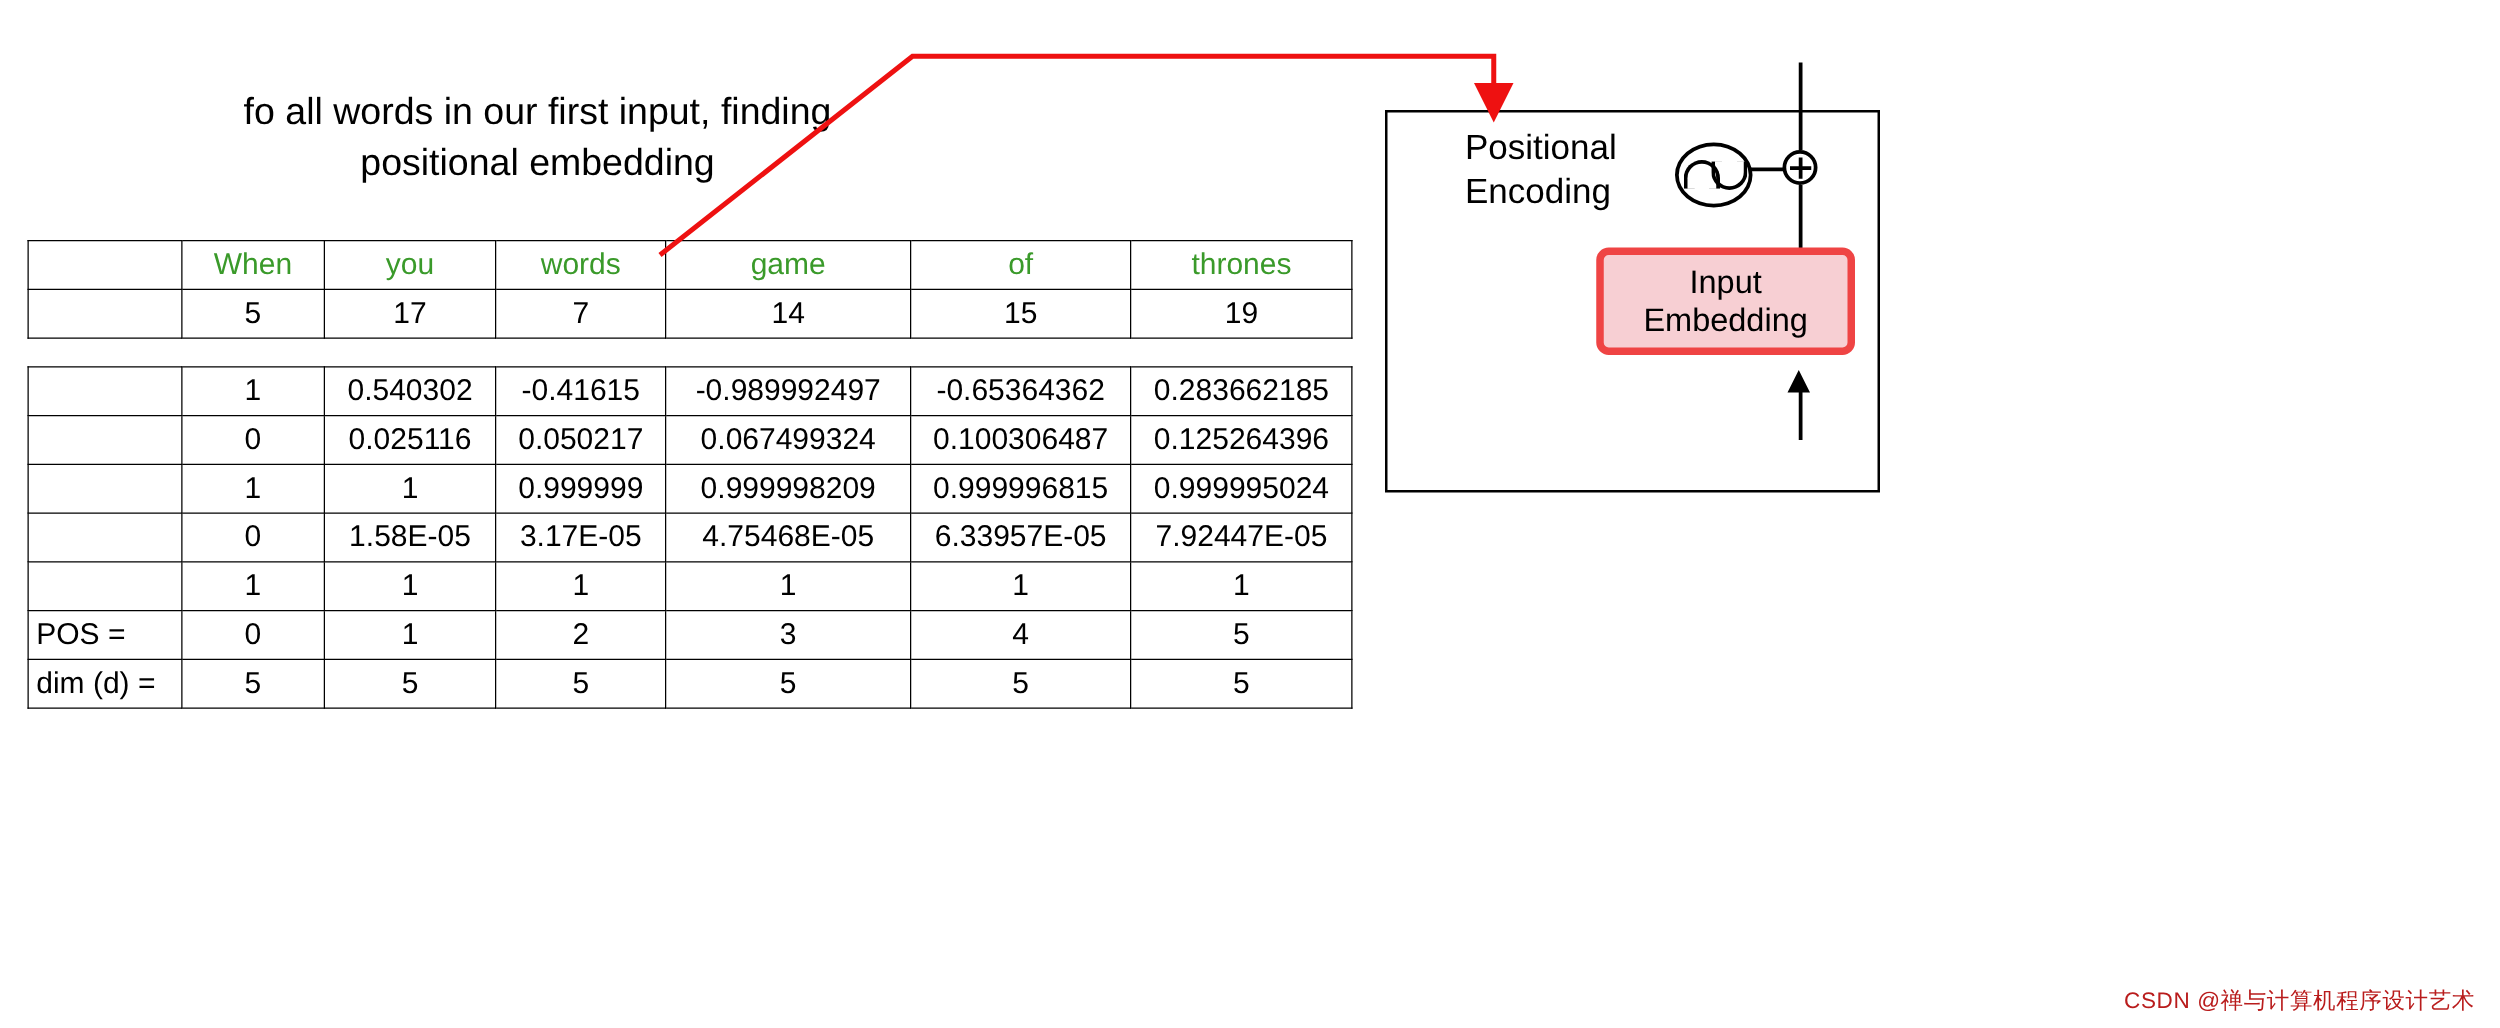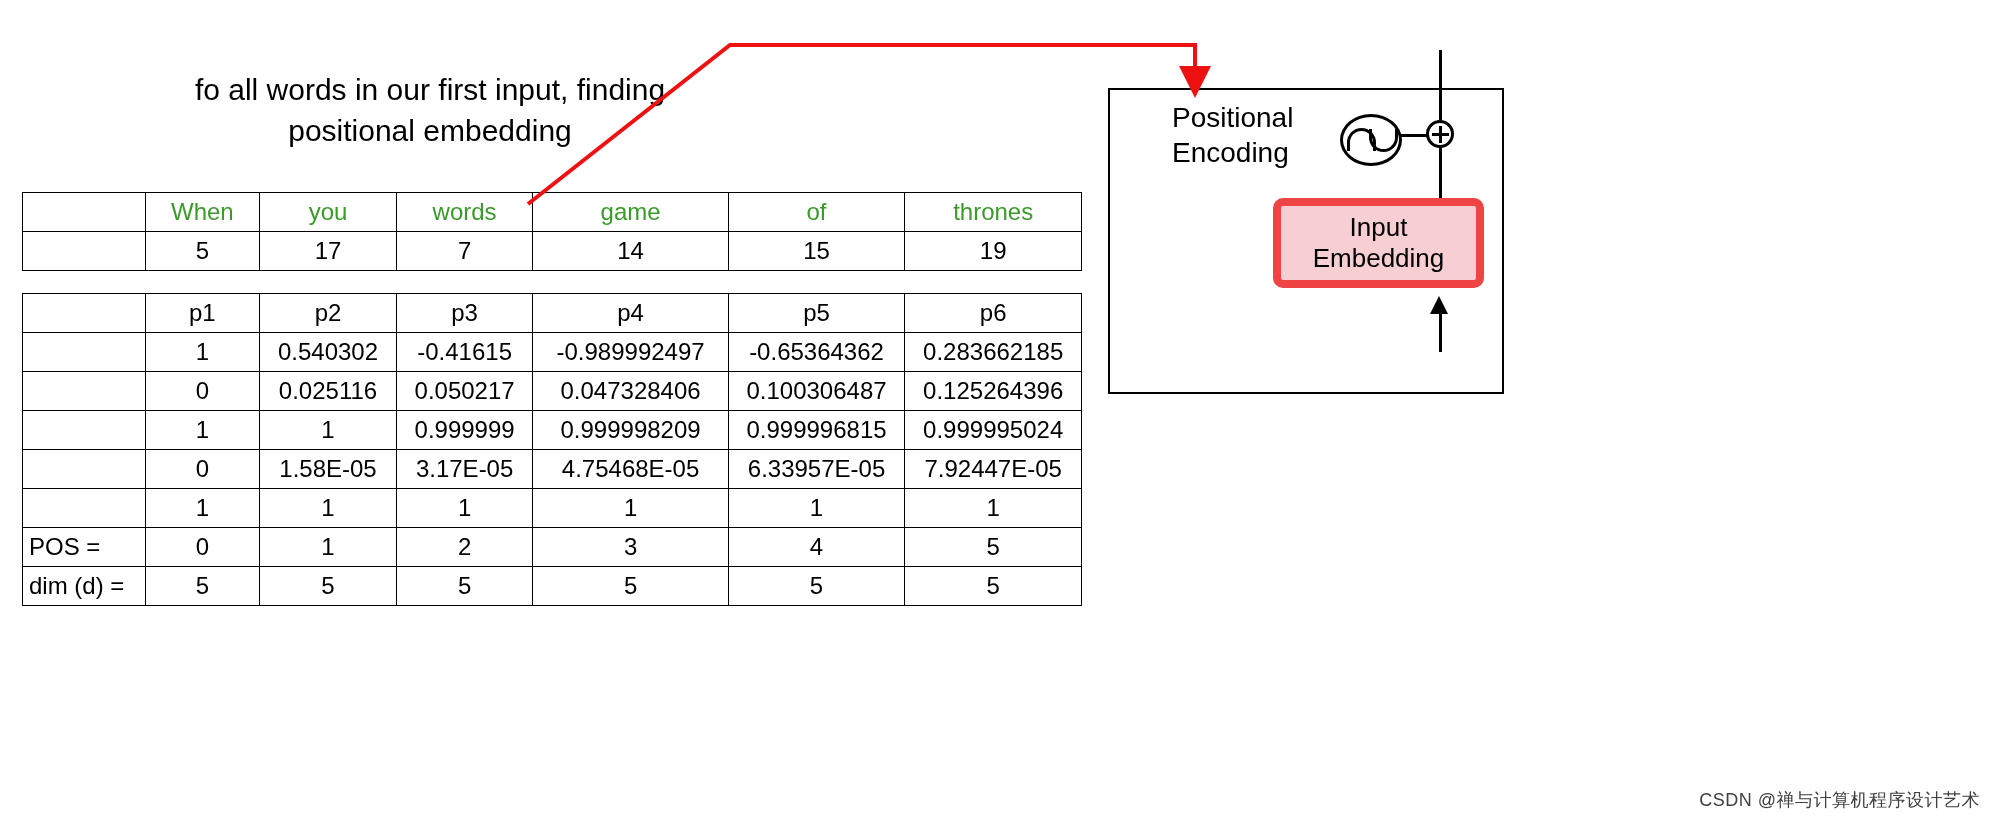--- a/index.html
+++ b/index.html
@@ -148,21 +148,21 @@
     width: 0;
     height: 52px;
     border-left: 3px solid #000;
   }
   .embed-box {
     position: absolute;
     right: 18px;
     top: 108px;
     width: 195px;
     height: 74px;
-    border: 8px solid #ef4444;
+    border: 6px solid #ef4444;
     border-radius: 10px;
     background: #f7cfd3;
     font-size: 26px;
     text-align: center;
     display: flex;
     flex-direction: column;
     justify-content: center;
     line-height: 1.2;
   }
   .arrow-up {
@@ -198,21 +198,21 @@
     width: 2000px;
     height: 822px;
     pointer-events:none;
   }
 
   .watermark {
     position: absolute;
     right: 20px;
     bottom: 10px;
     font-size: 18px;
-    color: #404040;
+    color: #b91c1c;
     letter-spacing: 0.5px;
   }
 </style>
 </head>
 <body>
 
 <div class="heading">
   <span>fo all words in our first input, finding</span><br>
   <span>positional embedding</span>
 </div>
@@ -245,42 +245,33 @@
     <td>7</td>
     <td>14</td>
     <td>15</td>
     <td>19</td>
   </tr>
   <tr>
           <td class="spacer" colspan="7"></td>
         </tr>
   <tr>
     <td class="lbl-noborder"></td>
-    <td>p1</td>
-    <td>p2</td>
-    <td>p3</td>
-    <td>p4</td>
-    <td>p5</td>
-    <td>p6</td>
-  </tr>
-  <tr>
-    <td class="lbl-noborder"></td>
     <td>1</td>
     <td>0.540302</td>
     <td>-0.41615</td>
     <td>-0.989992497</td>
     <td>-0.65364362</td>
     <td>0.283662185</td>
   </tr>
   <tr>
     <td class="lbl-noborder"></td>
     <td>0</td>
     <td>0.025116</td>
     <td>0.050217</td>
-    <td>0.047328406</td>
+    <td>0.067499324</td>
     <td>0.100306487</td>
     <td>0.125264396</td>
   </tr>
   <tr>
     <td class="lbl-noborder"></td>
     <td>1</td>
     <td>1</td>
     <td>0.999999</td>
     <td>0.999998209</td>
     <td>0.999996815</td>

